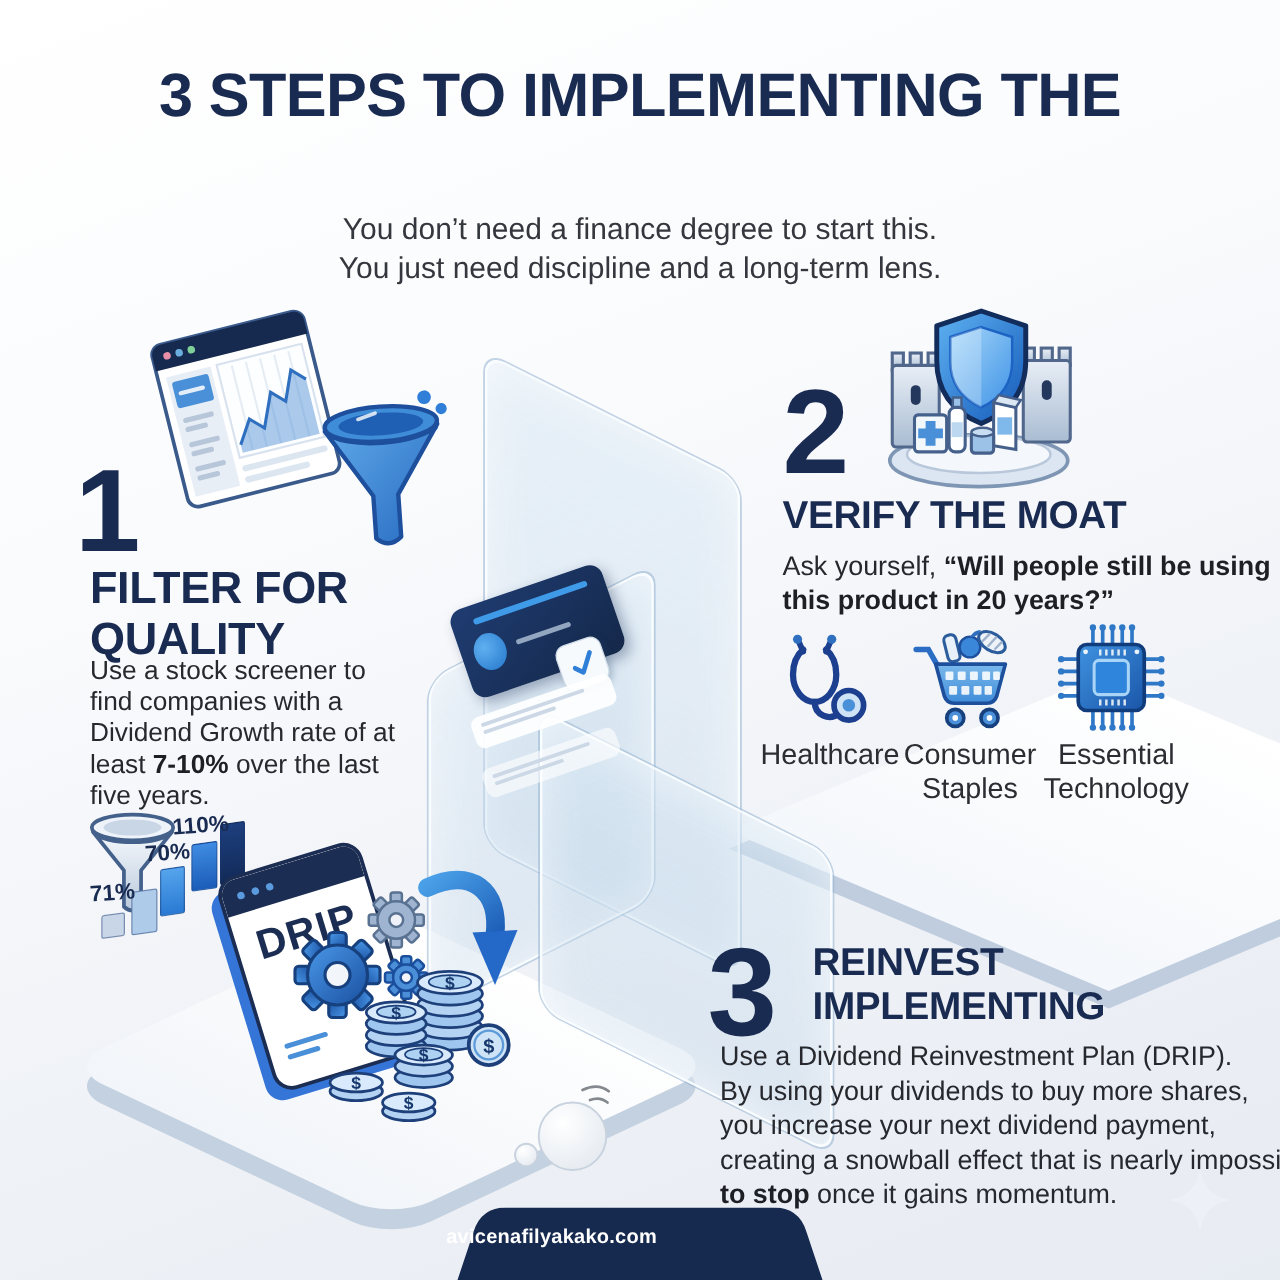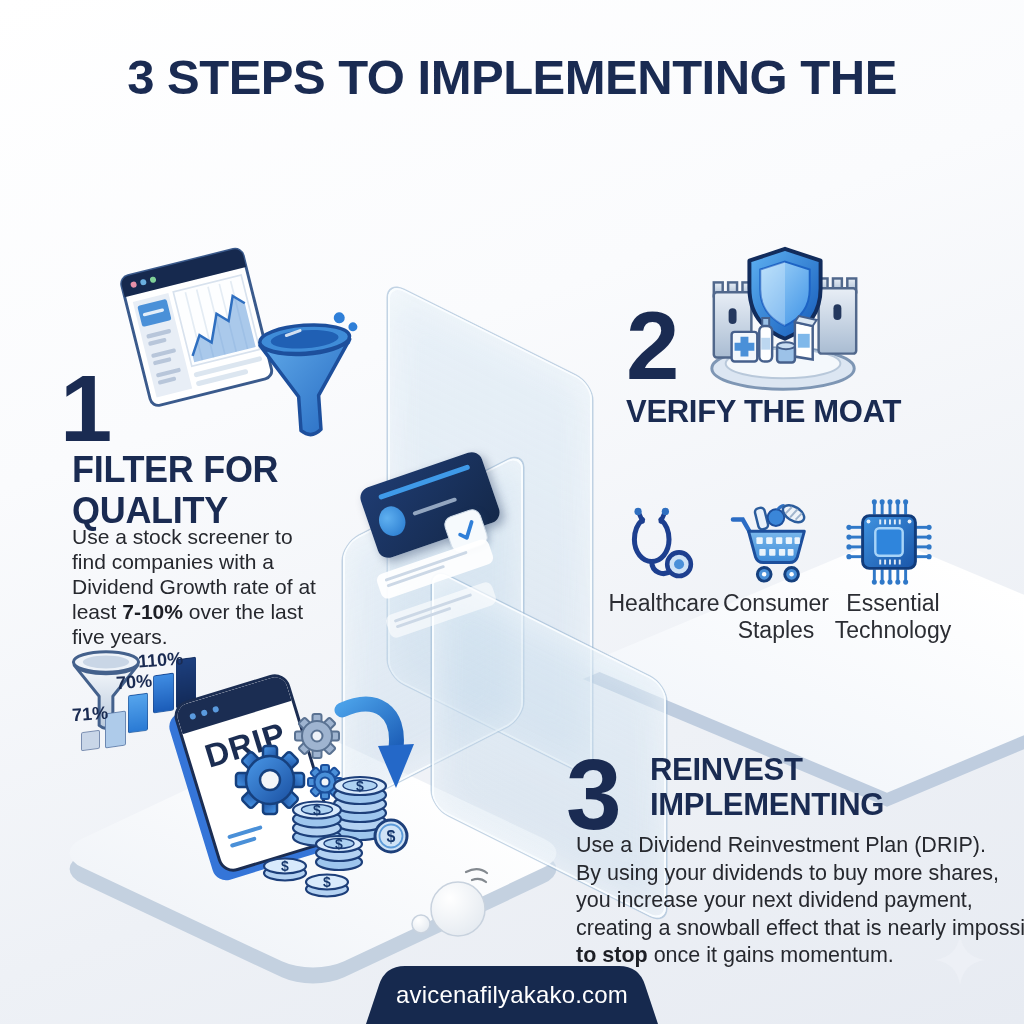--- a/index.html
+++ b/index.html
@@ -86,30 +86,34 @@
   
   .phone{left:194px;top:684px;width:114px;height:172px;background:#ffffff;border:3px solid #1b2d52;
     border-radius:16px;transform:rotate(-17deg);box-shadow:-10px 8px 0 -2px #3575d8;overflow:hidden;}
   .phonebar{height:28px;background:#1b2d52;display:flex;align-items:center;gap:6px;padding-left:12px;}
   .phonedot{width:6px;height:6px;border-radius:50%;background:#5a9ade;}
   .driptext{margin-top:10px;text-align:center;font-size:33px;font-weight:800;color:#1b2d52;letter-spacing:1px;}
   .phonelines i{position:absolute;left:13px;height:4px;border-radius:2px;background:#4a90d8;display:block;}
   .phonelines i:nth-child(1){bottom:30px;width:36px;}
   .phonelines i:nth-child(2){bottom:21px;width:27px;}
   
-  .banner-text{left:357px;top:981px;width:310px;text-align:center;color:#ffffff;
-    font-weight:400;font-size:24px;letter-spacing:.2px;}
+  .banner-text{left:357px;top:981px;width:310px;text-align:left;color:#ffffff;
+    font-weight:700;font-size:16px;letter-spacing:.2px;}
   svg{display:block;}
 </style>
 </head>
 <body>
 
 <div class="canvas">
 
   <div class="abs title">3 STEPS TO IMPLEMENTING THE</div>
+  <div class="abs subtitle">
+    <div>You don’t need a finance degree to start this.</div>
+    <div>You just need discipline and a long-term lens.</div>
+  </div>
 
   <div class="abs plat2-edge"></div>
   <div class="abs plat2"></div>
   <div class="abs plat1-edge"></div>
   <div class="abs plat1"></div>
 
   <div class="abs glass g1"></div>
   <div class="abs glass g2"></div>
   <div class="abs glass g3"></div>
 
@@ -257,20 +261,21 @@
       <rect x="64" y="82" width="13" height="36" rx="5" fill="#fdfeff" stroke="#46608c" stroke-width="2.5"></rect>
       <rect x="66" y="94" width="9" height="12" fill="#bcd7f0"></rect>
       <path d="M100 78 L118 82 V116 L100 113 Z" fill="#ffffff" stroke="#46608c" stroke-width="2.5"></path>
       <path d="M100 78 L104 72 L122 76 L118 82 Z" fill="#dbe7f3" stroke="#46608c" stroke-width="2"></path>
       <rect x="103" y="90" width="12" height="14" fill="#7fb8ea"></rect>
       <rect x="82" y="102" width="18" height="17" rx="3" fill="#9cc2e8" stroke="#46608c" stroke-width="2.5"></rect>
       <ellipse cx="91" cy="102" rx="9" ry="3.5" fill="#c9ddf2" stroke="#46608c" stroke-width="2"></ellipse>
     </svg>
   </span>
   <div class="abs stephead h2s">VERIFY THE MOAT</div>
+  <div class="abs bodytext b2s"><span>Ask yourself, </span><b>“Will people still be using this product in 20 years?”</b></div>
 
   <span class="abs" style="left:618px;top:504px;">
     <svg width="82" height="84" viewBox="0 0 90 90">
       <line x1="23" y1="9" x2="27" y2="18" stroke="#1d3f8f" stroke-width="5" stroke-linecap="round"></line>
       <line x1="51" y1="9" x2="47" y2="18" stroke="#1d3f8f" stroke-width="5" stroke-linecap="round"></line>
       <circle cx="22" cy="7" r="4" fill="#2f6fc0"></circle>
         <circle cx="52" cy="7" r="4" fill="#2f6fc0"></circle>
       <path d="M27 16 C20 22 18 30 18 38 C18 52 27 62 37 62 C47 62 56 52 56 38 C56 30 54 22 47 16" fill="none" stroke="#1d3f8f" stroke-width="5.5" stroke-linecap="round"></path>
       <path d="M37 62 C37 74 50 79 59 72" fill="none" stroke="#1d3f8f" stroke-width="5.5" stroke-linecap="round"></path>
       <circle cx="67" cy="65" r="13" fill="#cfe3f6" stroke="#1d3f8f" stroke-width="5"></circle>

